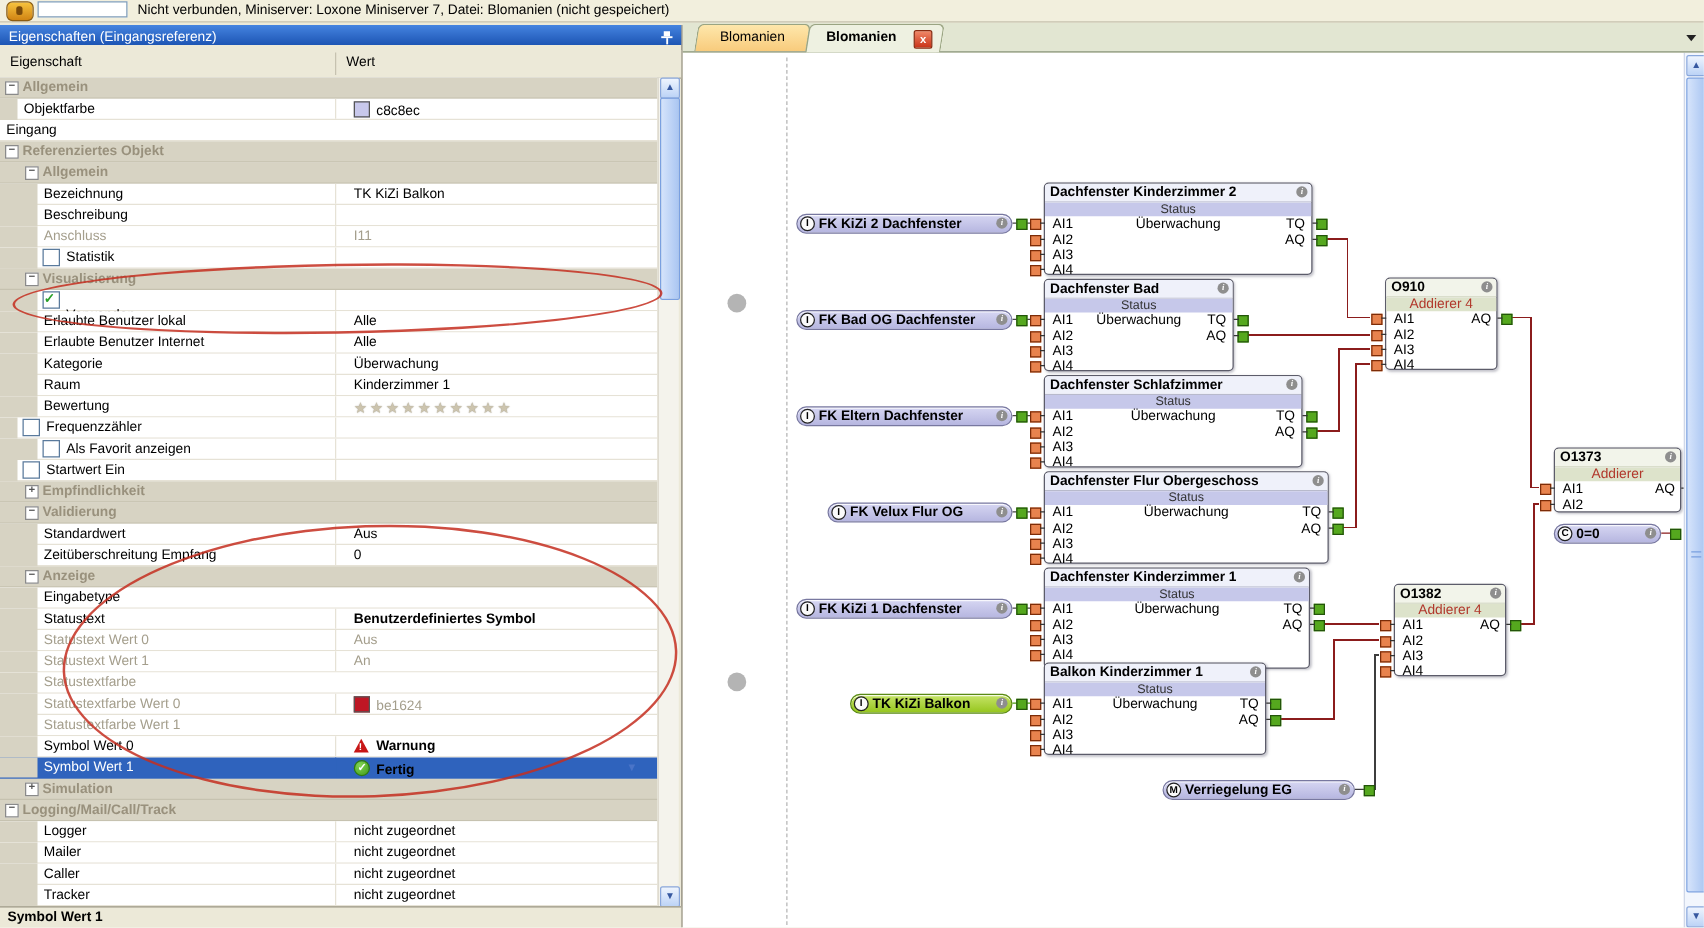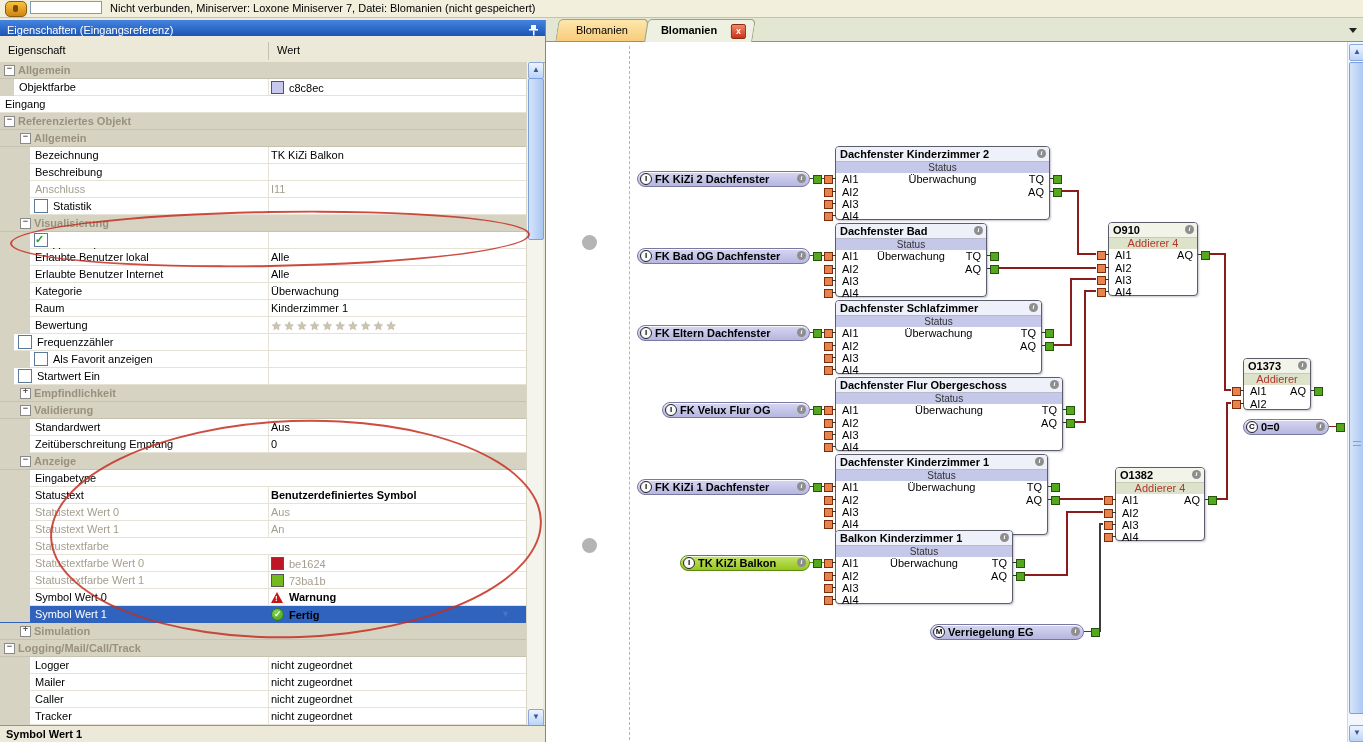--- a/index.html
+++ b/index.html
@@ -27,21 +27,21 @@
   #pp-rows{position:absolute;left:0;top:42px;width:526px;height:663px;background:#fff;overflow:hidden}
 
   .prow{position:relative;height:16px;border-bottom:1px solid #e6e2d6;background:#fff}
   .prow.grp{background:#d7d3c3;border-bottom:1px solid #c6c2b0}
   .grp .glabel{position:absolute;top:2px;font-weight:bold;color:#99917d}
   .expbox{position:absolute;top:3px;width:9px;height:9px;background:#fff;border:1px solid #8a8a8a;
           font:bold 9px/7px "Liberation Mono",monospace;text-align:center;color:#555;cursor:pointer}
   .istrip{position:absolute;left:0;top:0;bottom:-1px;background:#d7d3c3}
   .plabel{position:absolute;top:2px;white-space:nowrap}
   .plabel.g,.pvtext.g{color:#a49e8c}
-  .pval{position:absolute;left:268px;right:0;top:0;bottom:0;border-left:1px solid #e6e2d6;padding:2px 0 0 2px;white-space:nowrap}
+  .pval{position:absolute;left:268px;right:0;top:0;bottom:0;border-left:1px solid #e6e2d6;padding:2px 0 0 14px;white-space:nowrap}
   .pvtext.b{font-weight:bold}
   .swatch{display:inline-block;width:11px;height:11px;border:1px solid #555;vertical-align:-2px;margin-right:5px}
   .cbox{position:absolute;top:1px;width:12px;height:12px;background:#fff;border:1px solid #5a7a9c;cursor:pointer}
   .cbox.on::after{content:"✓";position:absolute;left:0px;top:-1px;color:#2aa02a;font:bold 11px/12px "Liberation Sans",sans-serif}
   .stars{color:#ccc4ae;font-size:12px;letter-spacing:2px;text-shadow:0 0 1px #8a8474}
   .prow.sel{background:#2f63bd;border-bottom-color:#2f63bd}
   .prow.sel .plabel{color:#fff}
   .prow.sel .pval{border-left-color:#2f63bd}
   .prow.sel .istrip{bottom:0}
   .ic-warn{display:inline-block;position:relative;width:0;height:0;border-left:6px solid transparent;
@@ -238,21 +238,21 @@
       <div class="conn-in" style="top: 28px;"></div>
       <div class="pin-lbl" style="top: 39px;">AI2</div>
       <div class="conn-in" style="top: 41px;"></div>
       <div class="pin-lbl" style="top: 51px;">AI3</div>
       <div class="conn-in" style="top: 53px;"></div>
       <div class="pin-lbl" style="top: 63px;">AI4</div>
       <div class="conn-in" style="top: 65px;"></div>
       <div class="pout-lbl" style="top: 26px; right: 4px;">AQ</div>
       <div class="conn-out" style="top: 28px;"></div>
     </div>
-    <div class="ablock" style="left: 1243px; top: 358px; width: 68px; height: 52px;">
+    <div class="ablock" style="left: 1243px; top: 358px; width: 102px; height: 52px;">
       <div class="bt">O1373<div class="iinfo">i</div></div>
       <div class="bs">Addierer</div>
       <div class="pin-lbl" style="top: 26px;">AI1</div>
       <div class="conn-in" style="top: 28px;"></div>
       <div class="pin-lbl" style="top: 39px;">AI2</div>
       <div class="conn-in" style="top: 41px;"></div>
       <div class="pout-lbl" style="top: 26px; right: 4px;">AQ</div>
       <div class="conn-out" style="top: 28px;"></div>
     </div>
     <div class="ablock" style="left: 1115px; top: 467px; width: 90px; height: 74px;">
@@ -514,21 +514,20 @@
         <div class="istrip" style="width: 30px;"></div>
         <div class="plabel g" style="left: 35px;">Statustextfarbe</div>
       </div>
       <div class="prow">
         <div class="istrip" style="width: 30px;"></div>
         <div class="pval"><div class="swatch" style="background: rgb(190, 22, 36);"></div><span class="pvtext g">be1624</span></div>
         <div class="plabel g" style="left: 35px;">Statustextfarbe Wert 0</div>
       </div>
       <div class="prow">
         <div class="istrip" style="width: 30px;"></div>
-        <div class="pval"><div class="swatch" style="background: rgb(115, 186, 27);"></div><span class="pvtext g">73ba1b</span></div>
         <div class="plabel g" style="left: 35px;">Statustextfarbe Wert 1</div>
       </div>
       <div class="prow">
         <div class="istrip" style="width: 30px;"></div>
         <div class="pval"><div class="ic-warn"></div><span class="pvtext b">Warnung</span></div>
         <div class="plabel" style="left: 35px;">Symbol Wert 0</div>
       </div>
       <div class="prow sel">
         <div class="istrip" style="width: 30px;"></div>
         <div class="pval"><div class="ic-check"></div><span class="pvtext b">Fertig</span></div>

